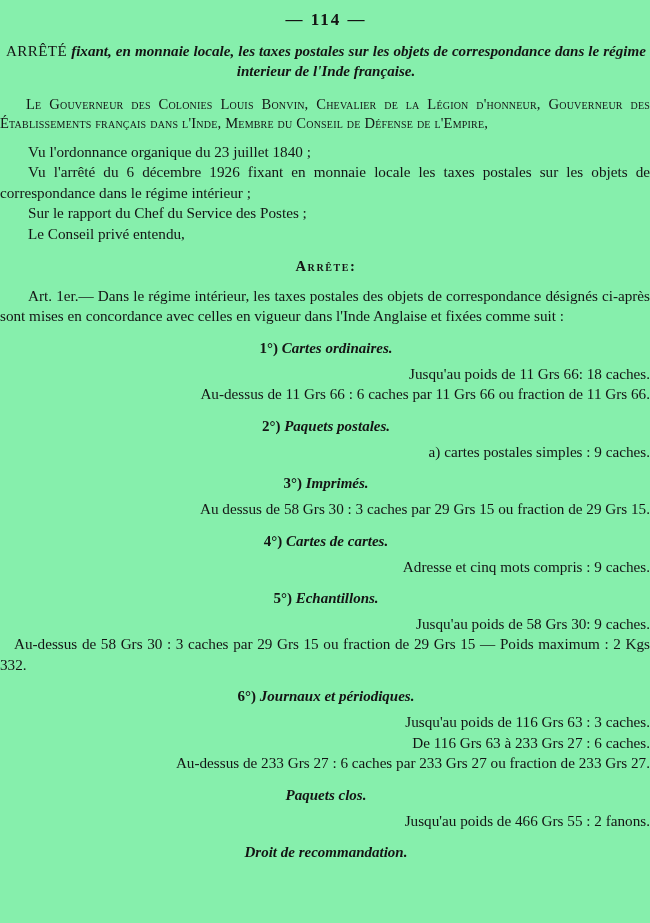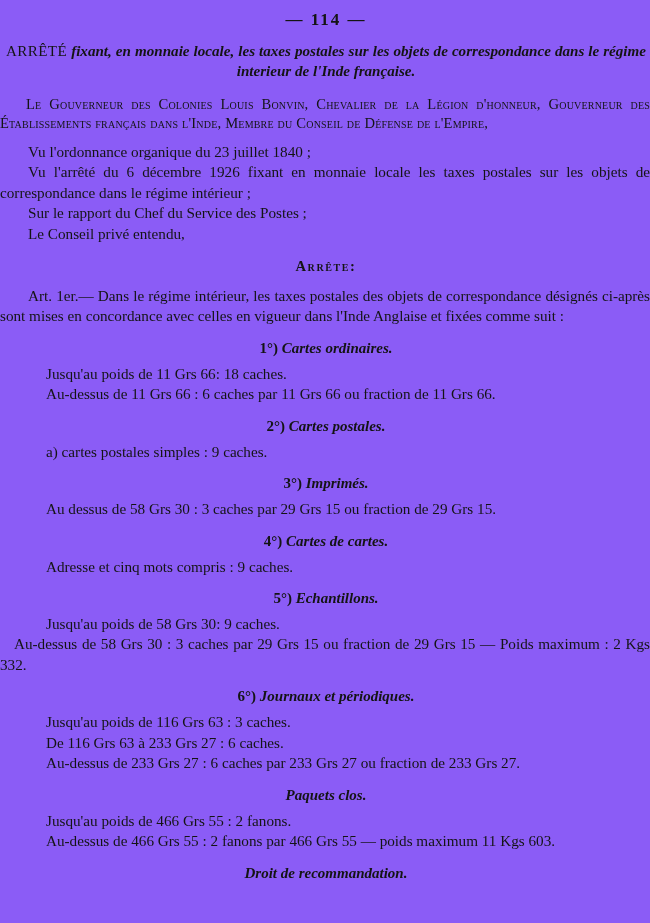--- a/index.html
+++ b/index.html
@@ -8,21 +8,21 @@
     background: #ffffff;
   }
   body {
     font-family: "Liberation Serif", "DejaVu Serif", serif;
     color: #141414;
   }
   .page {
     position: relative;
     width: 650px;
     height: 923px;
-    background: #8b5cf6;
+    background: #86efac;
     overflow: hidden;
     box-sizing: border-box;
   }
   
   .sheet {
     position: absolute;
     left: -8px;
     top: 0;
     width: 664px;
     padding: 0 4px 0 0;
@@ -101,21 +101,21 @@
     margin: 0;
     padding: 0 2px 0 8px;
   }
   ul.lines li {
     font-size: 15.2px;
     line-height: 1.345;
     text-align: justify;
     text-indent: 0;
   }
   ul.lines li.ind { text-indent: 14px; }
-  ul.lines li.flat { text-align: left; padding-left: 46px; }
+  ul.lines li.flat { text-align: right; }
 </style>
 </head>
 <body>
 
 <div class="page">
   <div class="sheet">
 
     <div class="folio">— 114 —</div>
 
     <div class="doc-title"><span class="lead">ARRÊTÉ</span><span> fixant, en monnaie locale, les taxes postales sur les objets de correspondance dans le régime interieur de l'Inde française.</span></div>
@@ -130,21 +130,21 @@
     <div class="arrete-word">Arrête:</div>
 
     <p class="para">Art. 1er.— Dans le régime intérieur, les taxes postales des objets de correspondance désignés ci-après sont mises en concordance avec celles en vigueur dans l'Inde Anglaise et fixées comme suit :</p>
 
     <div class="section-head"><span class="num">1°)</span> <span>Cartes ordinaires.</span></div>
     <ul class="lines">
       <li class="flat">Jusqu'au poids de 11 Grs 66: 18 caches.</li>
       <li class="flat">Au-dessus de 11 Grs 66 : 6 caches par 11 Grs 66 ou fraction de 11 Grs 66.</li>
     </ul>
 
-    <div class="section-head"><span class="num">2°)</span> <span>Cartes postales.</span></div>
+    <div class="section-head"><span class="num">2°)</span> <span>Paquets postales.</span></div>
     <ul class="lines">
       <li class="flat">a) cartes postales simples : 9 caches.</li>
     </ul>
 
     <div class="section-head"><span class="num">3°)</span> <span>Imprimés.</span></div>
     <ul class="lines">
       <li class="flat">Au dessus de 58 Grs 30 : 3 caches par 29 Grs 15 ou fraction de 29 Grs 15.</li>
     </ul>
 
     <div class="section-head"><span class="num">4°)</span> <span>Cartes de cartes.</span></div>
@@ -161,19 +161,18 @@
     <div class="section-head"><span class="num">6°)</span> <span>Journaux et périodiques.</span></div>
     <ul class="lines">
       <li class="flat">Jusqu'au poids de 116 Grs 63 : 3 caches.</li>
       <li class="flat">De 116 Grs 63 à 233 Grs 27 : 6 caches.</li>
       <li class="flat">Au-dessus de 233 Grs 27 : 6 caches par 233 Grs 27 ou fraction de 233 Grs 27.</li>
     </ul>
 
     <div class="section-head"><span>Paquets clos.</span></div>
     <ul class="lines">
       <li class="flat">Jusqu'au poids de 466 Grs 55 : 2 fanons.</li>
-      <li class="flat">Au-dessus de 466 Grs 55 : 2 fanons par 466 Grs 55 — poids maximum 11 Kgs 603.</li>
     </ul>
 
     <div class="section-head"><span>Droit de recommandation.</span></div>
 
   </div>
 </div>
 
 </body></html>

